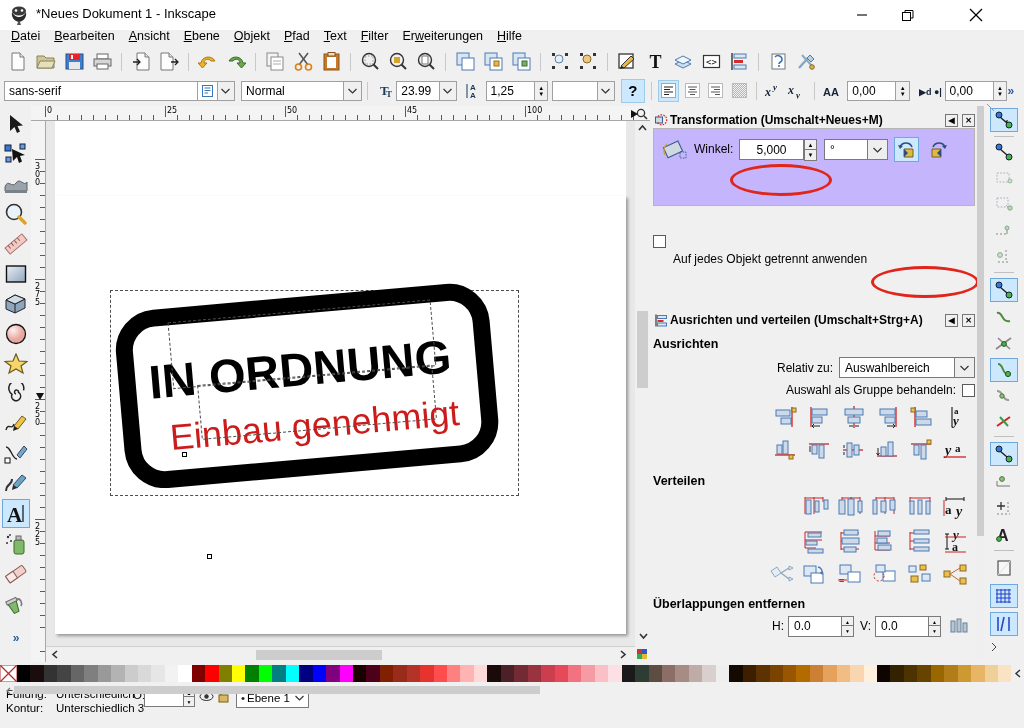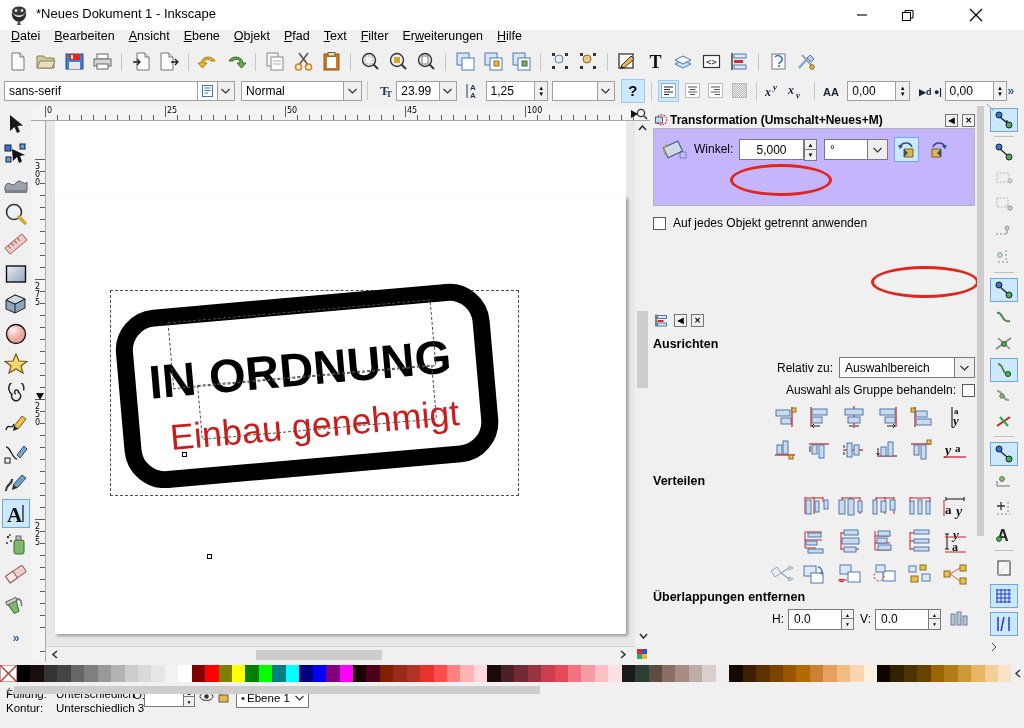--- a/index.html
+++ b/index.html
@@ -857,38 +857,39 @@
               <path d="M4 7 a6.5 6.5 0 0 1 12 0" fill="none" stroke="#2b4f7a" stroke-width="1.6"></path>
               <path d="M18 5 L16 9 L13 6Z" fill="#2b4f7a"></path>
               <path d="M3 9 L12 9 L12 17 L3 17Z" fill="#e0b84a" stroke="#7a5f18"></path>
               <path d="M12 9 L8 13 L12 17Z" fill="#2b4f7a"></path>
             </svg>
         </div>
       </div>
 
       <div style="margin-top:10px;display:flex;align-items:center;">
         <span class="chk"></span>
-        <span style="margin-left:7px;font-size:12px;">Auf jedes Objekt getrennt anwenden</span>
+        <span style="margin-left:7px;font-size:12px;margin-top:36px;">Auf jedes Objekt getrennt anwenden</span>
       </div>
 
     </div>
 
     <div class="ellipse" style="left:79px;top:58px;width:102px;height:32px;"></div>
     <div class="ellipse" style="left:220px;top:160px;width:108px;height:32px;"></div>
 
     <div style="position:absolute;left:2px;top:205px;width:322px;">
       <div class="panel-title">
         <span style="width:15px;display:flex;align-items:center;">
           <svg width="13" height="13" viewBox="0 0 13 13">
               <line x1="1" y1="0.5" x2="1" y2="12.5" stroke="#333" stroke-width="1.2"></line>
               <rect x="2.5" y="1.5" width="9" height="3" fill="#dde7f0" stroke="#4a7ab5"></rect>
               <rect x="2.5" y="6" width="6" height="2" fill="#d42b2b"></rect>
               <rect x="2.5" y="9" width="9" height="3" fill="#dde7f0" stroke="#4a7ab5"></rect>
             </svg>
         </span>
+        <span class="ptxt">Ausrichten und verteilen (Umschalt+Strg+A)</span>
         <span class="pbtn">◀</span>
         <span class="pbtn">✕</span>
       </div>
 
       <div class="sect" style="margin-top:8px;">Ausrichten</div>
 
       <div style="display:flex;align-items:center;justify-content:flex-end;margin-top:6px;">
         <span class="lbl">Relativ zu:</span>
         <span class="fld" style="width:116px;margin-left:6px;">Auswahlbereich</span>
         <span style="width:20px;height:21px;border:1px solid #7a7a7a;border-left:none;background:#eee;display:flex;align-items:center;justify-content:center;">
@@ -1160,21 +1161,21 @@
           <svg width="28" height="24" viewBox="0 0 28 24">
               <rect x="2" y="8" width="6" height="6" fill="#e8c04a" stroke="#8a6a20"></rect>
               <rect x="18" y="2" width="6" height="6" fill="#e8c04a" stroke="#8a6a20"></rect>
               <rect x="18" y="15" width="6" height="6" fill="#e8c04a" stroke="#8a6a20"></rect>
               <line x1="8" y1="11" x2="18" y2="5" stroke="#cc6622"></line>
               <line x1="8" y1="11" x2="18" y2="18" stroke="#cc6622"></line>
             </svg>
         </div>
       </div>
 
-      <div class="sect" style="">Überlappungen entfernen</div>
+      <div class="sect" style="margin-top:7px;">Überlappungen entfernen</div>
 
       <div style="display:flex;justify-content:flex-end;align-items:center;margin-top:4px;padding-right:4px;">
         <span class="lbl">H:</span>
         <span class="fld" style="width:54px;margin-left:4px;justify-content:flex-start;">0.0</span>
         <span style="margin-left:0;">
           <span style="display:block;width:12px;height:10px;border:1px solid #7a7a7a;border-left:none;background:#f0f0f0;font-size:5px;text-align:center;line-height:10px;">▲</span>
           <span style="display:block;width:12px;height:11px;border:1px solid #7a7a7a;border-left:none;border-top:none;background:#f0f0f0;font-size:5px;text-align:center;line-height:11px;">▼</span>
         </span>
         <span class="lbl" style="margin-left:6px;">V:</span>
         <span class="fld" style="width:54px;margin-left:4px;justify-content:flex-start;">0.0</span>

